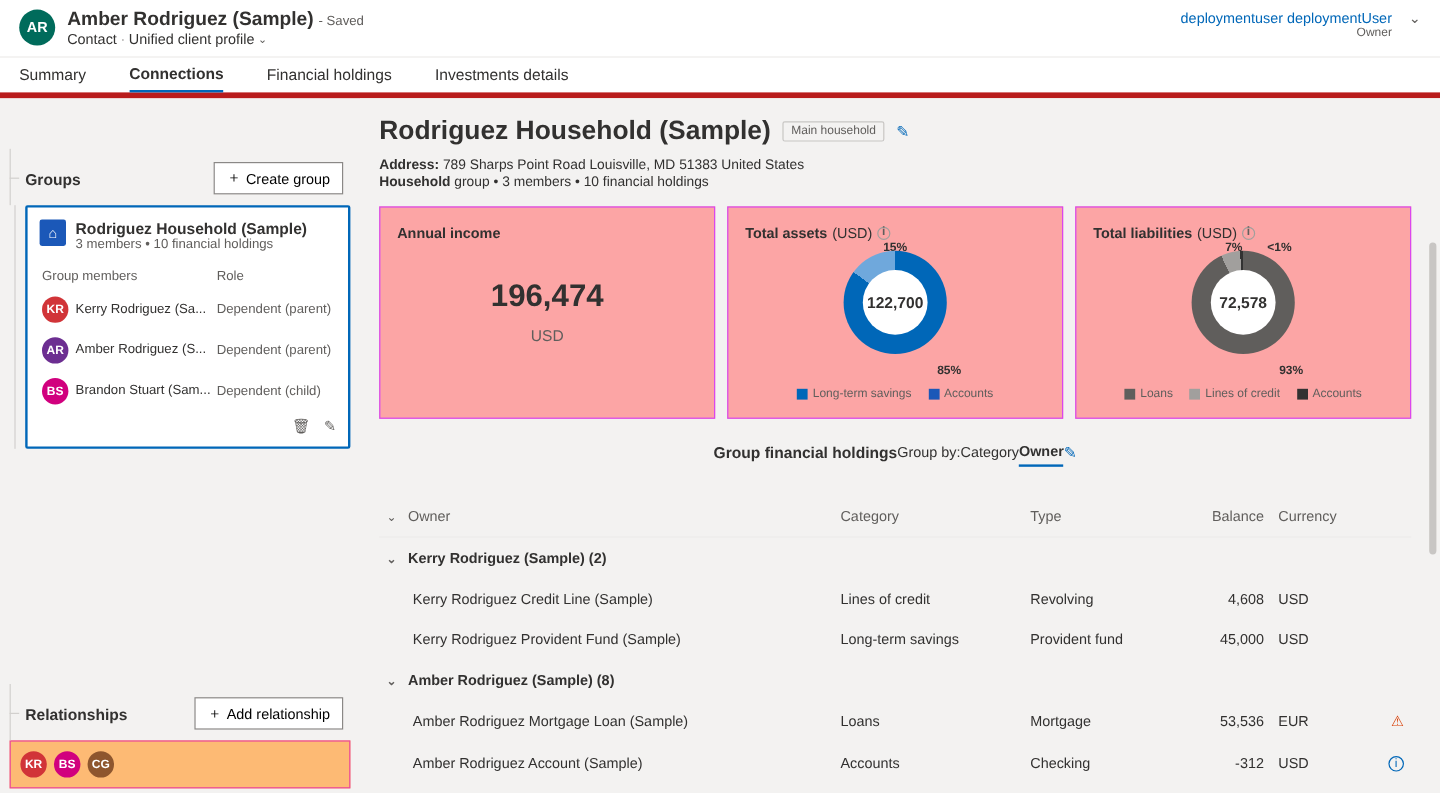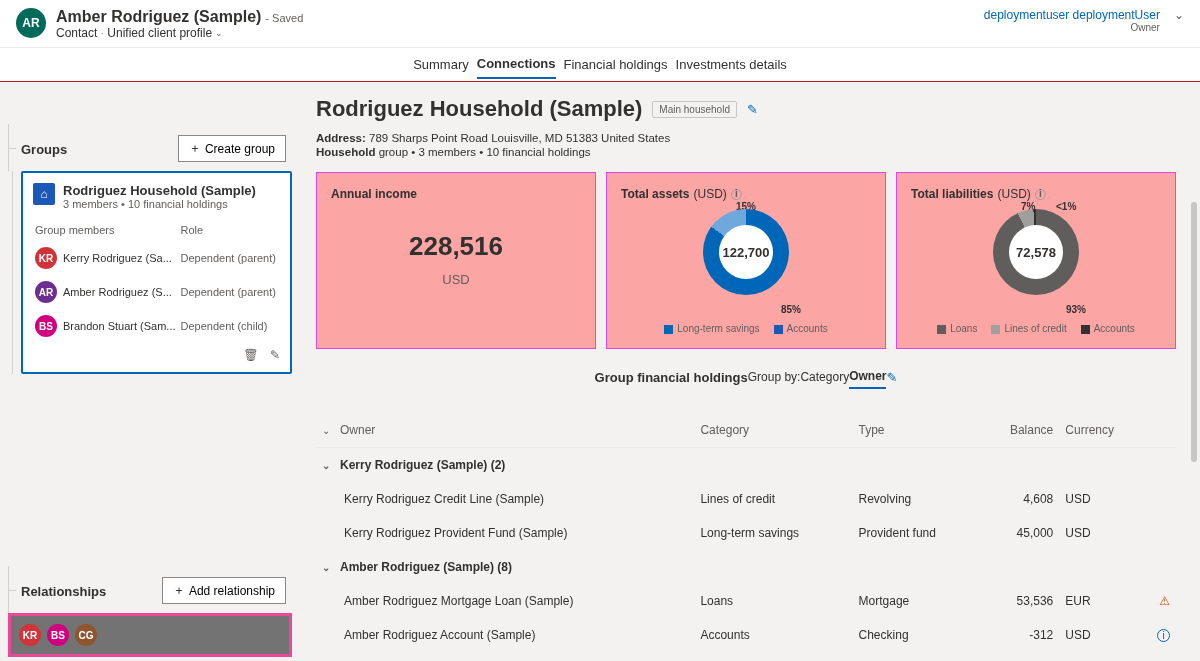--- a/index.html
+++ b/index.html
@@ -10,21 +10,21 @@
 .head-left { flex: 1; }
 .head-title { font-size: 16px; font-weight: 600; }
 .head-saved { font-size: 11px; color: #605e5c; font-weight: 400; margin-left: 4px; }
 .head-sub { font-size: 12px; color: #323130; display: flex; align-items: center; gap: 3px; }
 .head-sub .sep { color: #a19f9d; }
 .chev { font-size: 9px; color: #605e5c; }
 .head-right { text-align: right; font-size: 12px; }
 .user-link { color: #0067b8; }
 .owner-text { font-size: 10px; color: #605e5c; }
 
-.tabs { display: flex; gap: 8px; padding: 0 16px; border-bottom: 1px solid #b91c1c; height: 34px; align-items: center; justify-content: center; }
+.tabs { display: flex; gap: 36px; padding: 0 16px; border-bottom: 5px solid #b91c1c; height: 34px; align-items: center; }
 .tab { font-size: 13px; color: #323130; padding: 6px 0; cursor: pointer; }
 .tab.active { border-bottom: 2px solid #0067b8; font-weight: 600; }
 
 .body { display: flex; height: 579px; background: #f3f2f1; }
 .sidebar { width: 300px; padding: 0 8px; position: relative; margin-top: 42px; }
 .sec-title { font-size: 13px; font-weight: 600; color: #323130; padding: 10px 6px 8px; display: flex; align-items: center; }
 .btn-outline { background: #fff; border: 1px solid #8a8886; font-size: 12px; padding: 4px 10px; cursor: pointer; display: flex; align-items: center; gap: 4px; }
 .section-header { display:flex; align-items:center; justify-content:space-between; padding: 8px 6px 6px; border-left:1px solid #d2d0ce; position:relative;}
 .section-header::before{content:'';position:absolute;left:-1px;top:50%;width:8px;border-top:1px solid #d2d0ce;}
 .groups-tree{border-left:1px solid #d2d0ce;padding-left:8px;margin-left:4px;}
@@ -40,21 +40,21 @@
 .pill { width: 22px; height: 22px; border-radius: 50%; font-size: 10px; font-weight: 600; color: #fff; display: inline-flex; align-items: center; justify-content: center; margin-right: 6px; }
 .pill.kr { background: #d13438; }
 .pill.ar { background: #6c2e91; }
 .pill.bs { background: #d1007e; }
 .pill.cg { background: #8e562e; }
 .member-name { color: #323130; }
 .card-actions { text-align: right; margin-top: 4px; color: #605e5c; font-size: 12px; }
 .card-actions span{ margin-left:8px; cursor:pointer;}
 
 .rel-section { position: absolute; bottom: 4px; left:8px; right:8px; }
-.rel-avatars { background: #737373; padding: 8px; border:3px solid #ec4899; }
+.rel-avatars { background: #fdba74; padding: 8px; border:1px solid #ec4899; }
 
 .main { flex: 1; padding: 14px 16px 0 16px; overflow-y: auto; background: #f3f2f1; position:relative; }
 .main-scroll{padding-right:8px;}
 .scrollbar{position:absolute;right:3px;top:120px;width:6px;height:260px;background:#c8c6c4;border-radius:3px;}
 .page-title-row { display: flex; align-items: center; gap: 10px; margin-bottom: 10px; }
 .page-title { font-size: 22px; font-weight: 600; }
 .tag-pill { font-size: 10px; border:1px solid #c8c6c4; padding:2px 6px; border-radius:2px; color:#605e5c;}
 .edit-ic { color: #0067b8; cursor:pointer; font-size:13px;}
 .detail-line { font-size: 11.5px; color: #323130; margin-bottom: 2px; }
 .detail-line b { font-weight:600;}
@@ -186,21 +186,21 @@
       <span class="page-title">Rodriguez Household (Sample)</span>
       <span class="tag-pill">Main household</span>
       <span class="edit-ic">✎</span>
     </div>
     <div class="detail-line"><span class="lbl">Address:</span> <span>789 Sharps Point Road Louisville, MD 51383 United States</span></div>
     <div class="detail-line"><b>Household</b> <span>group • 3 members • 10 financial holdings</span></div>
 
     <div class="cards-row">
       <div class="stat-card">
         <div class="card-title">Annual income</div>
-        <div class="big-num">228,516</div>
+        <div class="big-num">196,474</div>
         <div class="big-num-sub">USD</div>
       </div>
 
       <div class="stat-card">
         <div class="card-title">
               <span>Total assets</span> 
               <span style="font-weight:400">(USD)</span> 
               <span class="info-ic">i</span>
             </div>
         <div class="donut-wrap">

